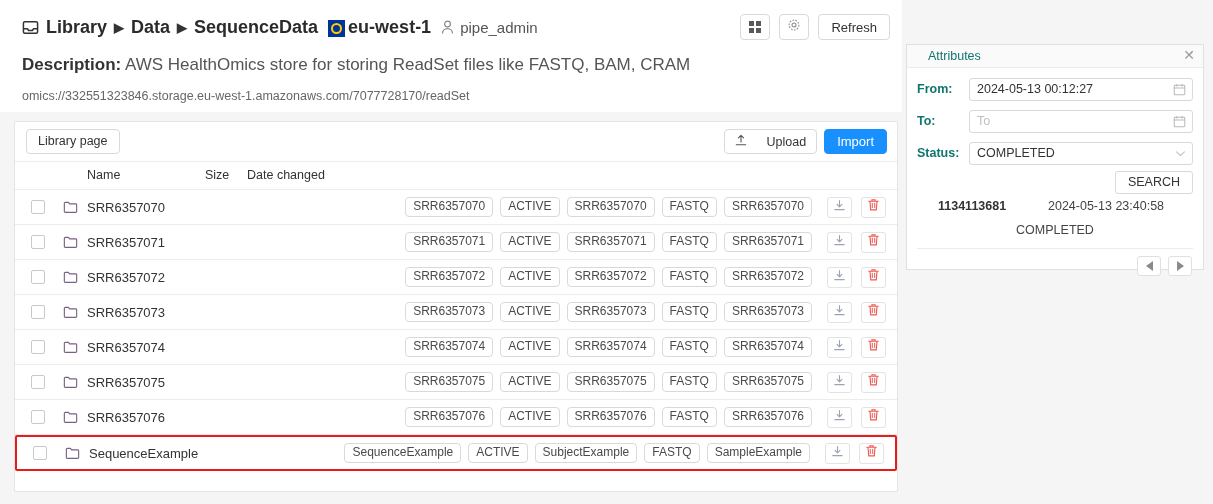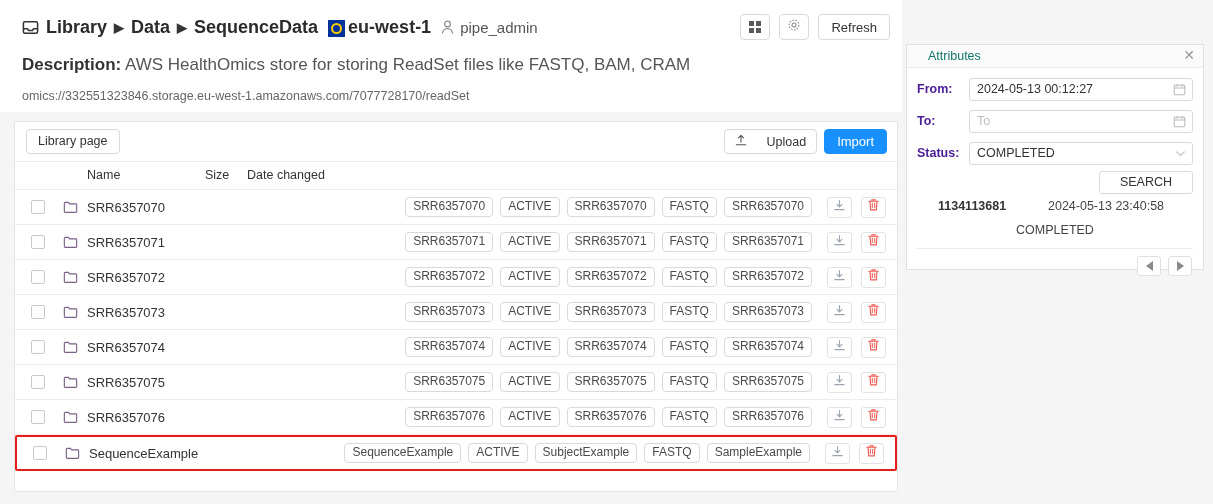--- a/index.html
+++ b/index.html
@@ -146,35 +146,35 @@
   .attrs-title {
     position: absolute; left: 9px; top: 4px; font-size: 12.5px; color: #0f766e; margin-left: 12px;
   }
   .attrs-close {
     position: absolute; right: 8px; top: 3px; font-size: 14px; color: #999; cursor: pointer;
     line-height: 14px;
   }
   .frow {
     position: relative; height: 32px; display: flex; align-items: center; padding: 0 10px;
   }
-  .flabel { width: 52px; font-size: 12.5px; color: #4c1d95; font-weight: bold; }
+  .flabel { width: 52px; font-size: 12.5px; color: #0f766e; font-weight: bold; }
   .fctl {
     flex: 1; height: 23px; border: 1px solid #d9d9d9; border-radius: 3px;
     background: #fff; position: relative; display: flex; align-items: center;
   }
   .fctl input {
     border: 0; outline: 0; width: 100%; height: 100%;
     font-family: "Liberation Sans", sans-serif; font-size: 12.5px; color: #333;
     padding: 0 22px 0 7px; background: transparent;
   }
   .fctl input::placeholder { color: #bfbfbf; }
   .fctl .suffix { position: absolute; right: 6px; display: flex; align-items: center; }
   .search-row { position: relative; height: 30px; }
   .btn-search {
-    position: absolute; right: 10px; top: 2px; height: 23px; padding: 0 20px;
+    position: absolute; right: 10px; top: 2px; height: 23px; padding: 0 12px;
     border: 1px solid #d9d9d9; border-radius: 3px; background: #fff;
     font-size: 12.5px; color: #333; cursor: pointer; line-height: 21px;
   }
   .result-line {
     position: relative; height: 20px; font-size: 12.5px; color: #333;
   }
   .res-id { position: absolute; left: 31px; font-weight: bold; }
   .res-date { position: absolute; left: 141px; color: #444; }
   .res-status { text-align: center; font-size: 12.5px; color: #444; margin-top: 4px; }
   .attrs-divider { margin: 11px 10px 0; border-top: 1px solid #ececec; }

